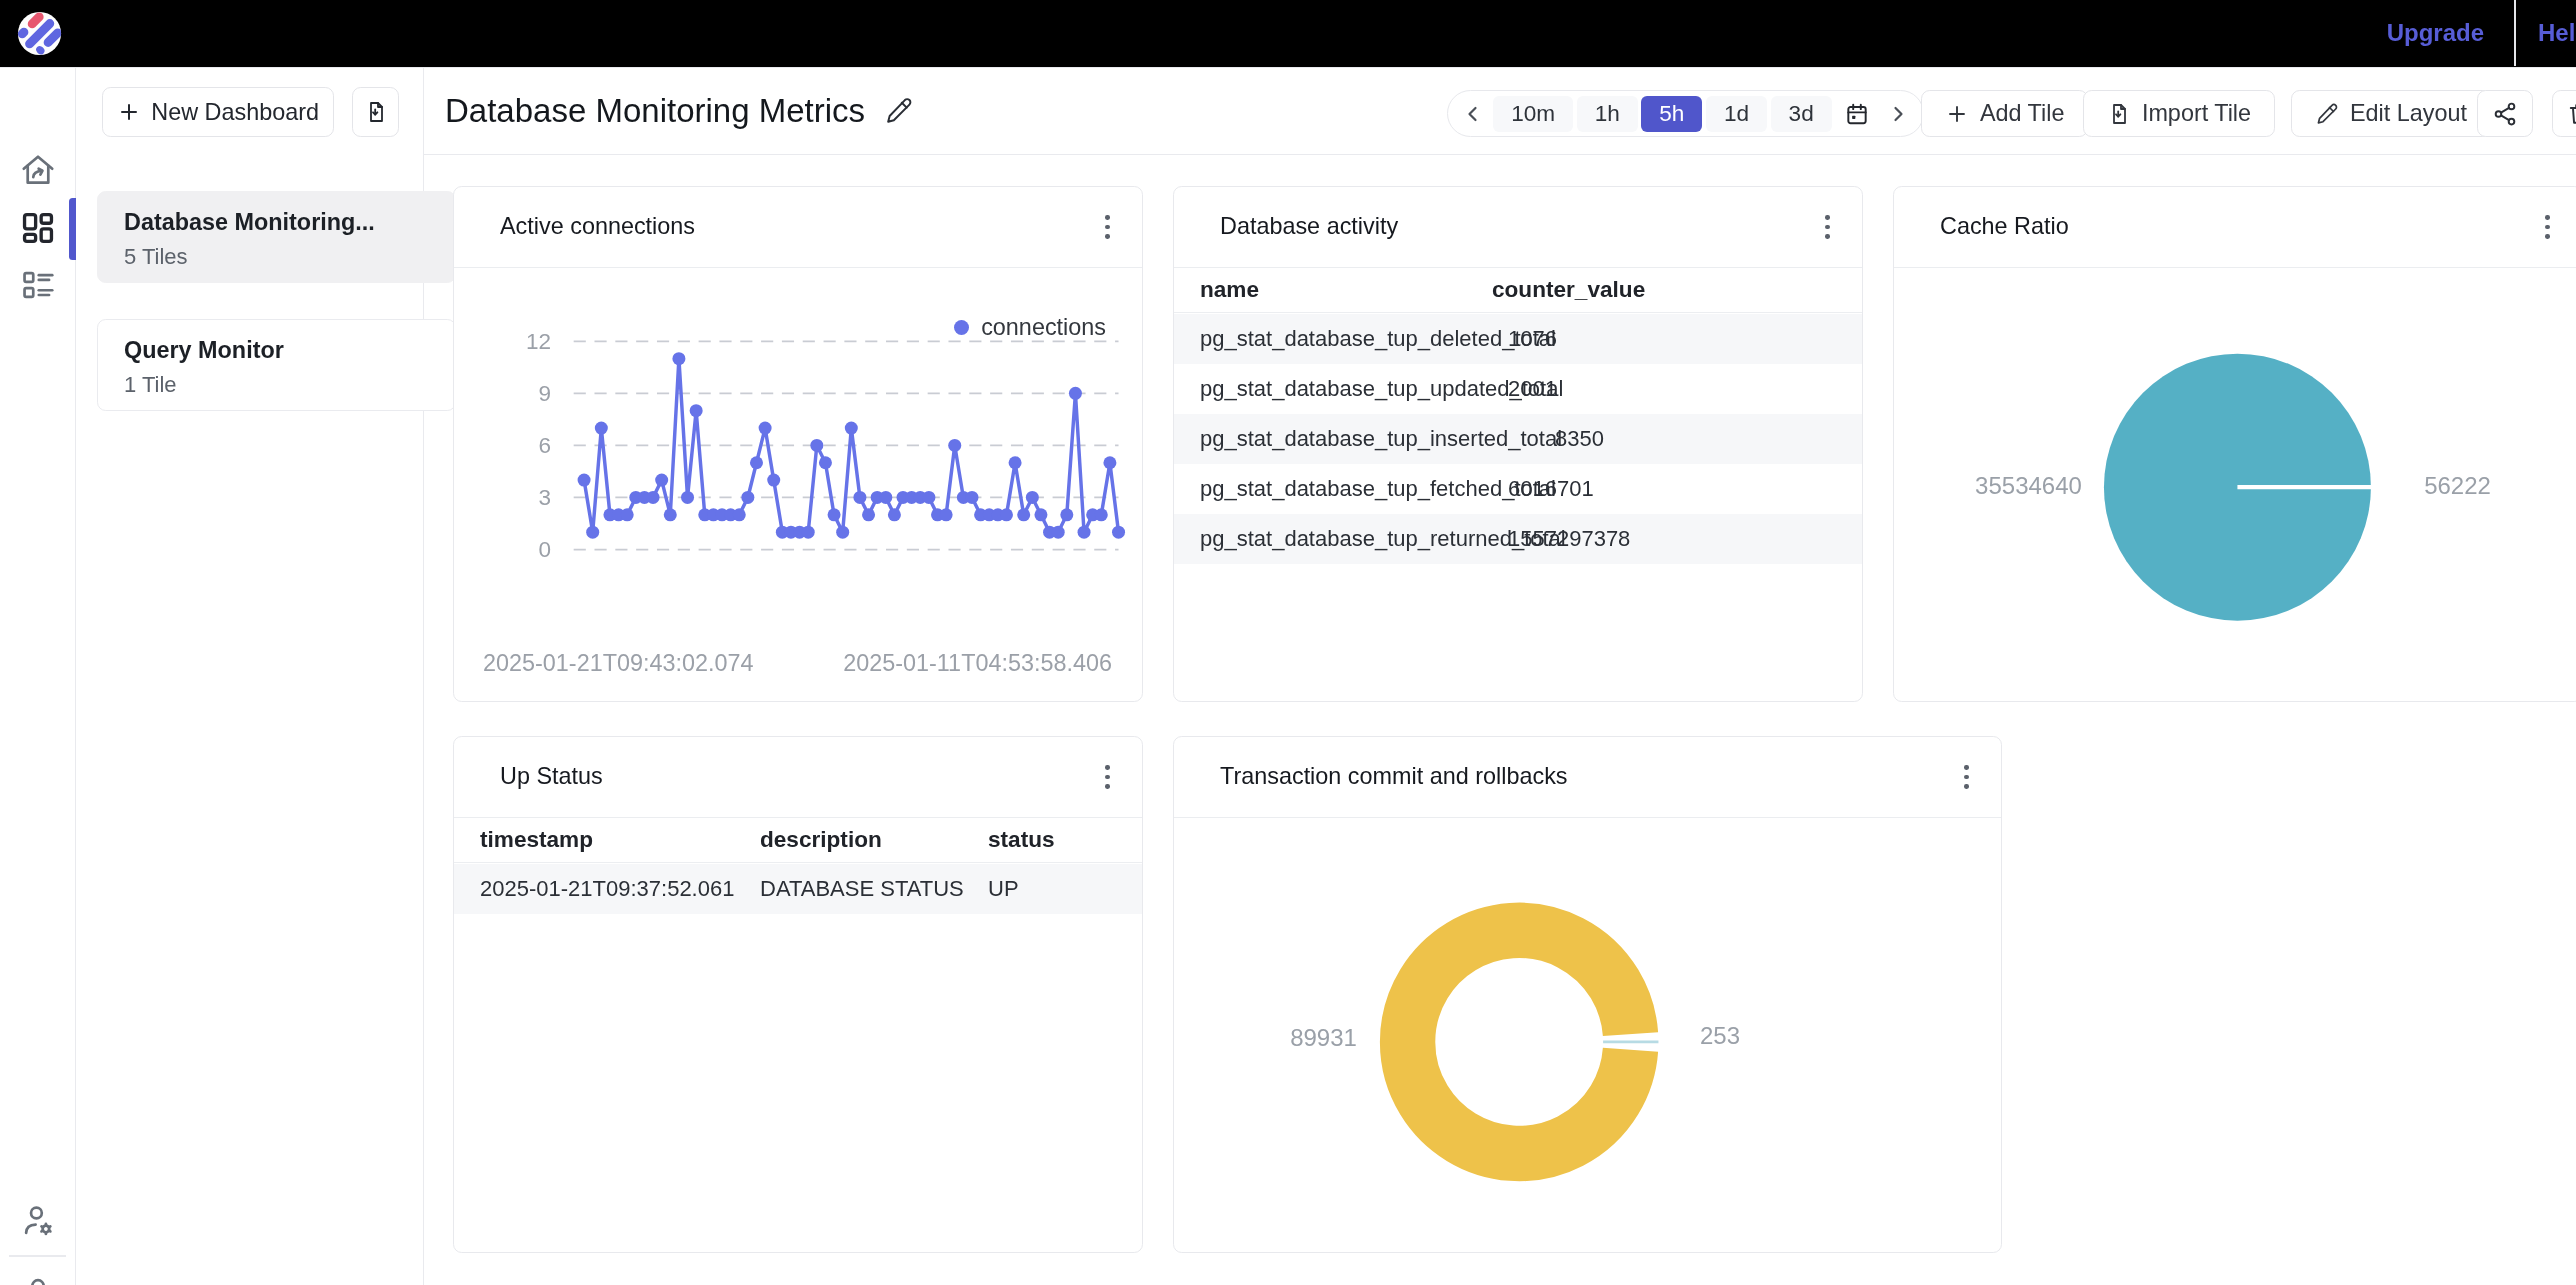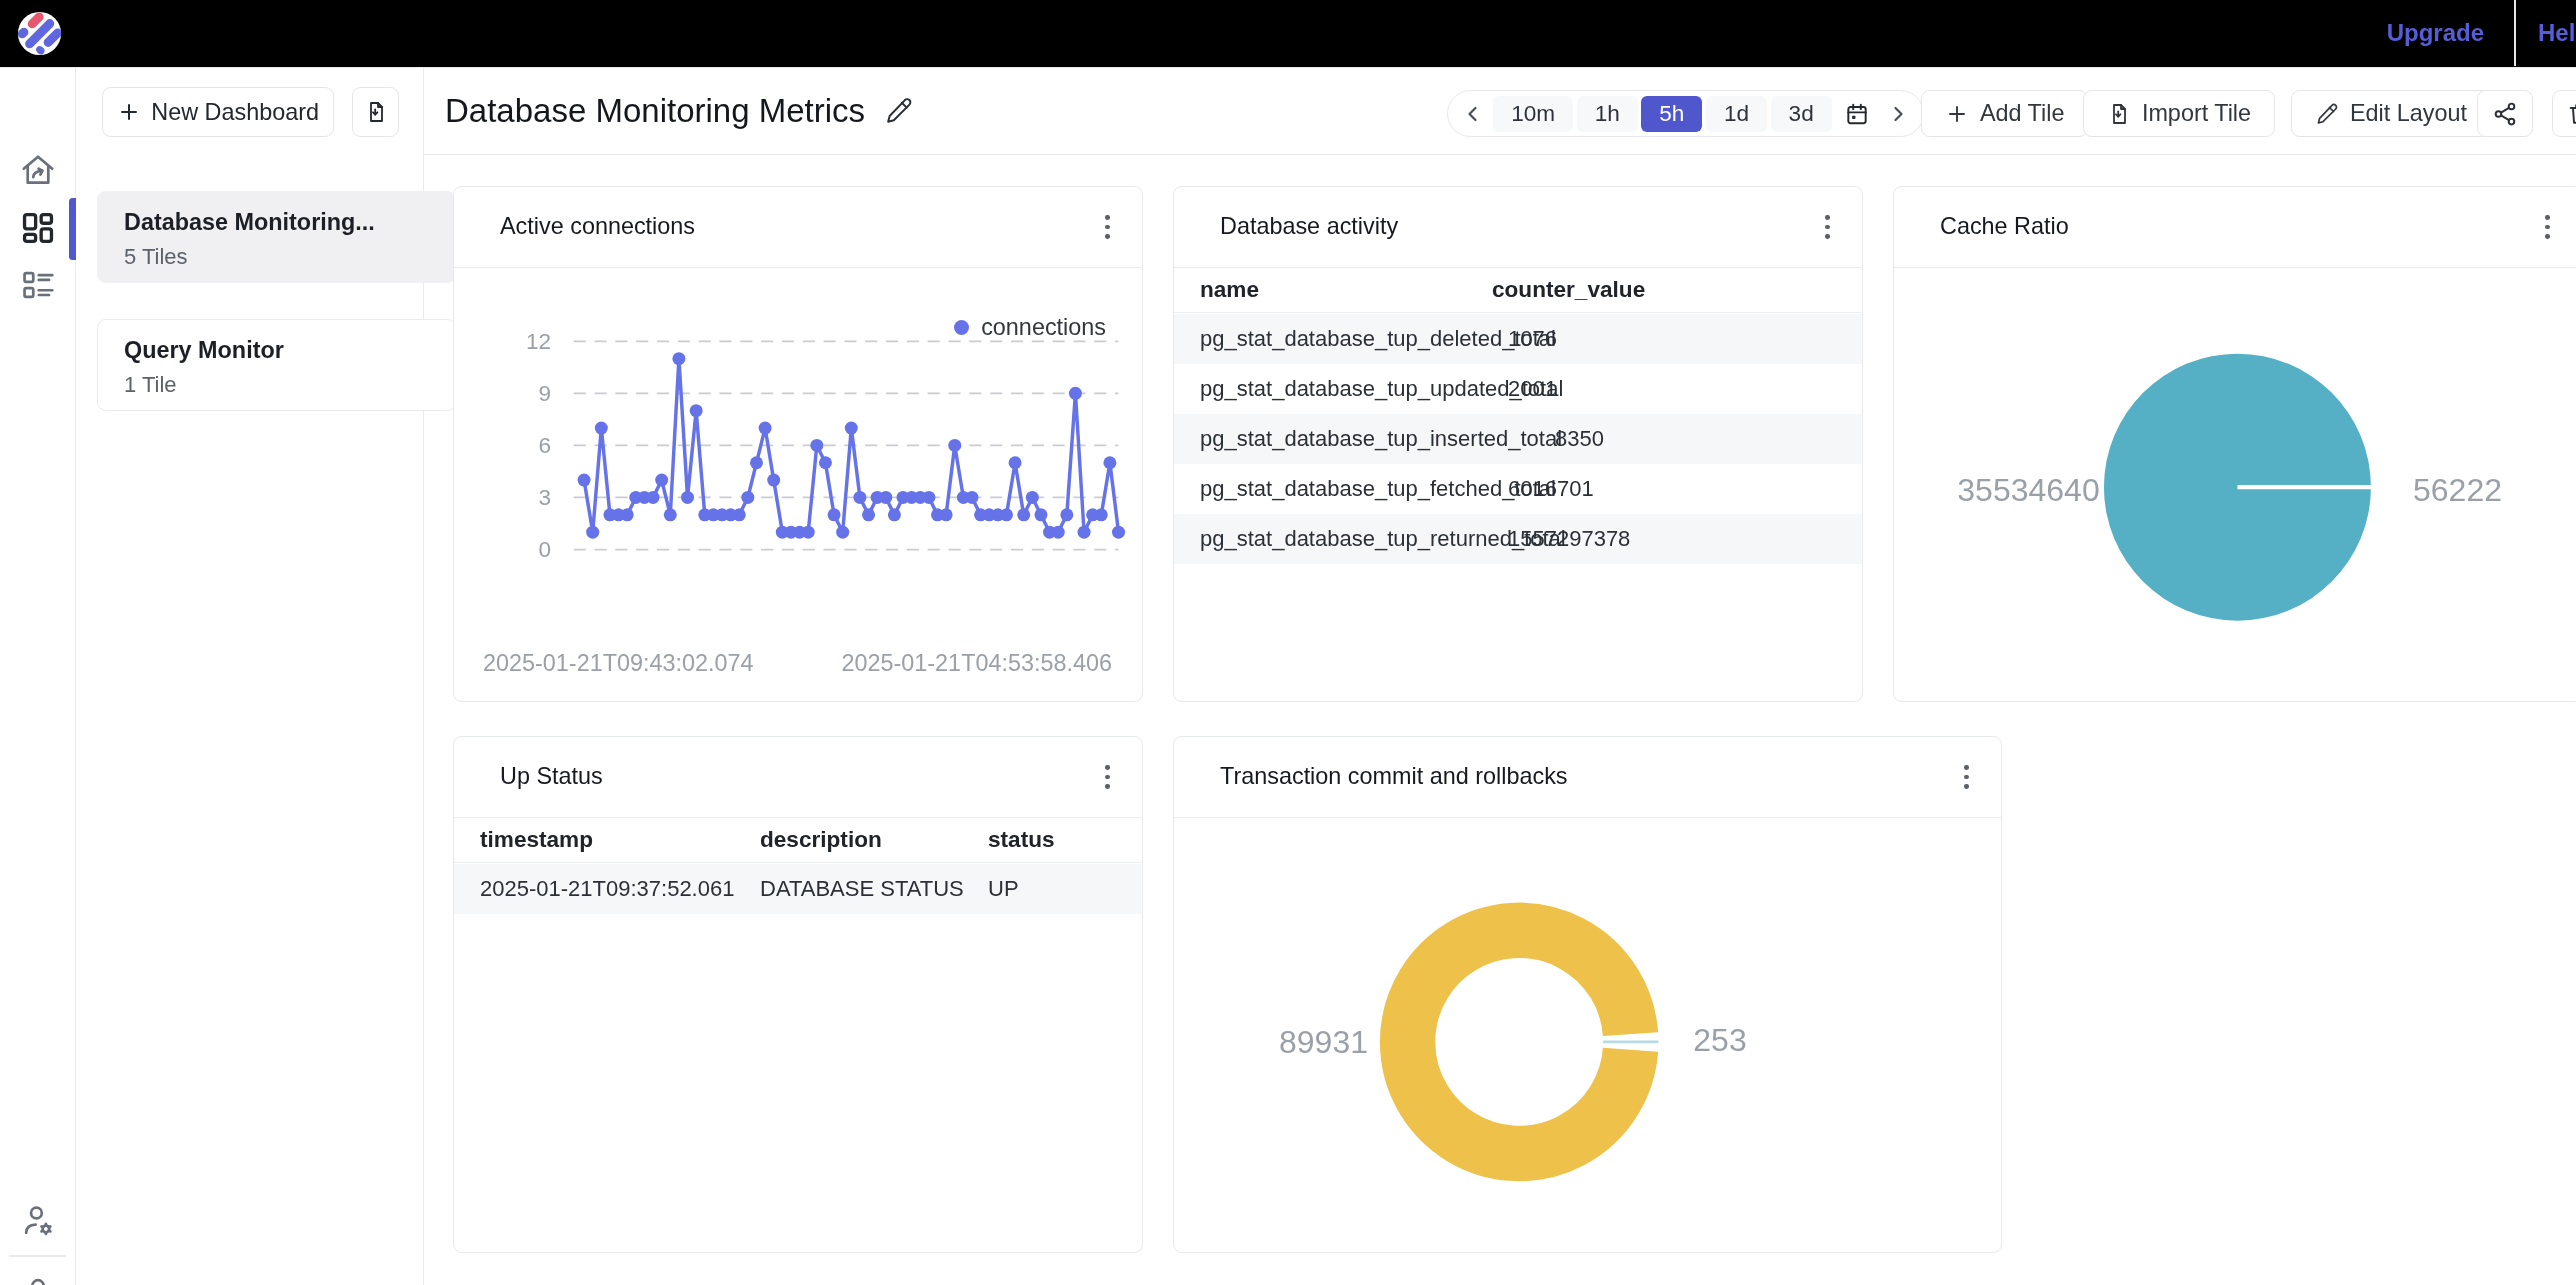--- a/index.html
+++ b/index.html
@@ -100,21 +100,21 @@
   .thead span{position:absolute;top:0;height:45px;display:flex;align-items:center;
         font-size:22.6px;font-weight:700;color:#202329;}
   .tbody{position:absolute;left:0;right:0;top:127px;}
   .trow{position:relative;height:50px;}
   .trow.shaded{background:#f6f7f9;}
   .trow span{position:absolute;top:0;height:50px;display:flex;align-items:center;
         font-size:22px;color:#2b2f36;}
 
   
   .big-chart{position:absolute;left:0;top:80px;width:686px;height:436px;}
-  .slice-label{position:absolute;font-size:32px;color:#9aa0a8;text-align:center;}
+  .slice-label{position:absolute;font-size:24px;color:#9aa0a8;text-align:center;}
   #pie-label-left{left:52px;width:165px;top:285px;}
   #pie-label-right{left:516px;width:95px;top:285px;}
   #donut-label-left{left:89px;width:121px;top:287px;}
   #donut-label-right{left:507px;width:78px;top:285px;}
 </style>
 </head>
 <body>
 
 <div id="app">
 
@@ -373,21 +373,21 @@
         <circle cx="636.4516129032259" cy="248" r="7.5" fill="#6673e8"></circle>
         <circle cx="646.3870967741935" cy="228" r="7.5" fill="#6673e8"></circle>
         <circle cx="656.3225806451613" cy="88" r="7.5" fill="#6673e8"></circle>
         <circle cx="666.258064516129" cy="248" r="7.5" fill="#6673e8"></circle>
         <circle cx="676.1935483870968" cy="228" r="7.5" fill="#6673e8"></circle>
         <circle cx="686.1290322580645" cy="228" r="7.5" fill="#6673e8"></circle>
         <circle cx="696.0645161290323" cy="168" r="7.5" fill="#6673e8"></circle>
         <circle cx="706" cy="248" r="7.5" fill="#6673e8"></circle>
       </svg>
     <div id="x-label-left" class="x-label">2025-01-21T09:43:02.074</div>
-    <div id="x-label-right" class="x-label">2025-01-21T04:53:58.406</div>
+    <div id="x-label-right" class="x-label">2025-01-11T04:53:58.406</div>
   </div>
 
   <div id="tile-database-activity" class="tile">
     <div class="tile-header">
       <div class="tile-title">Database activity</div>
       <div class="kebab">
           <i></i>
           <i></i>
           <i></i>
         </div>

